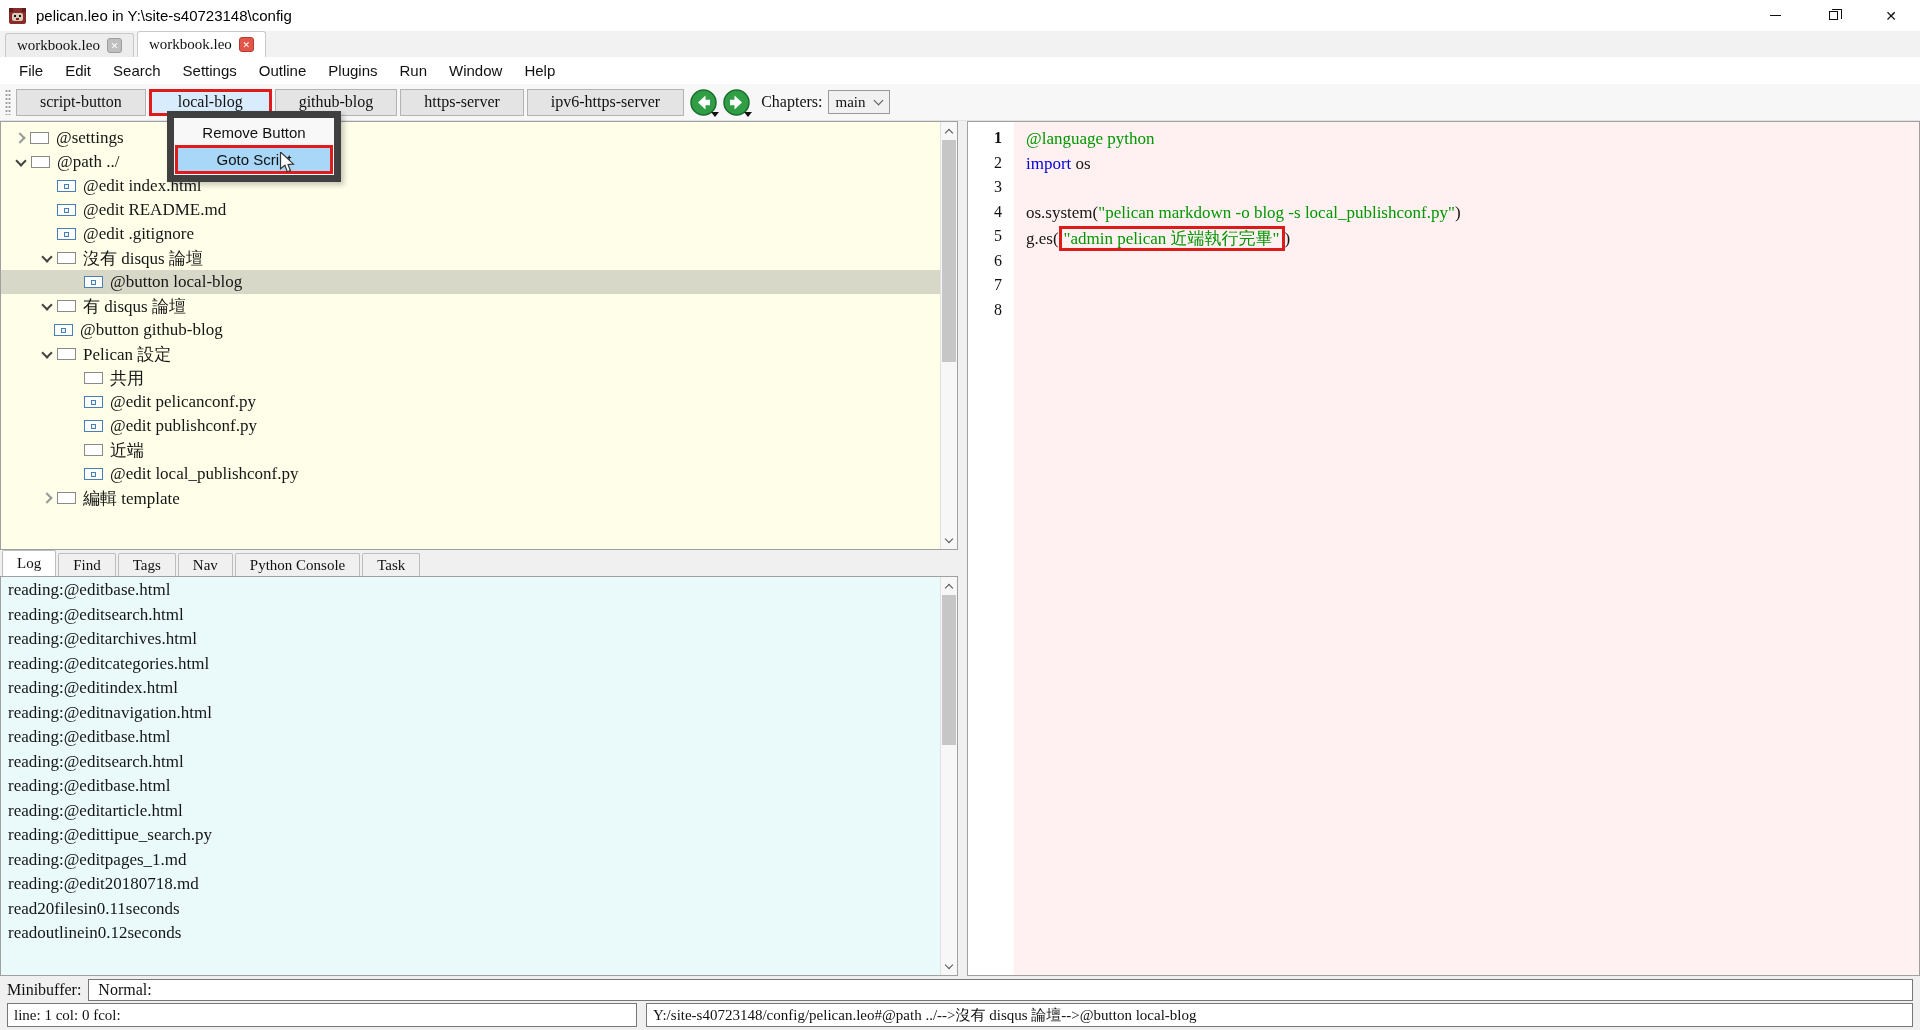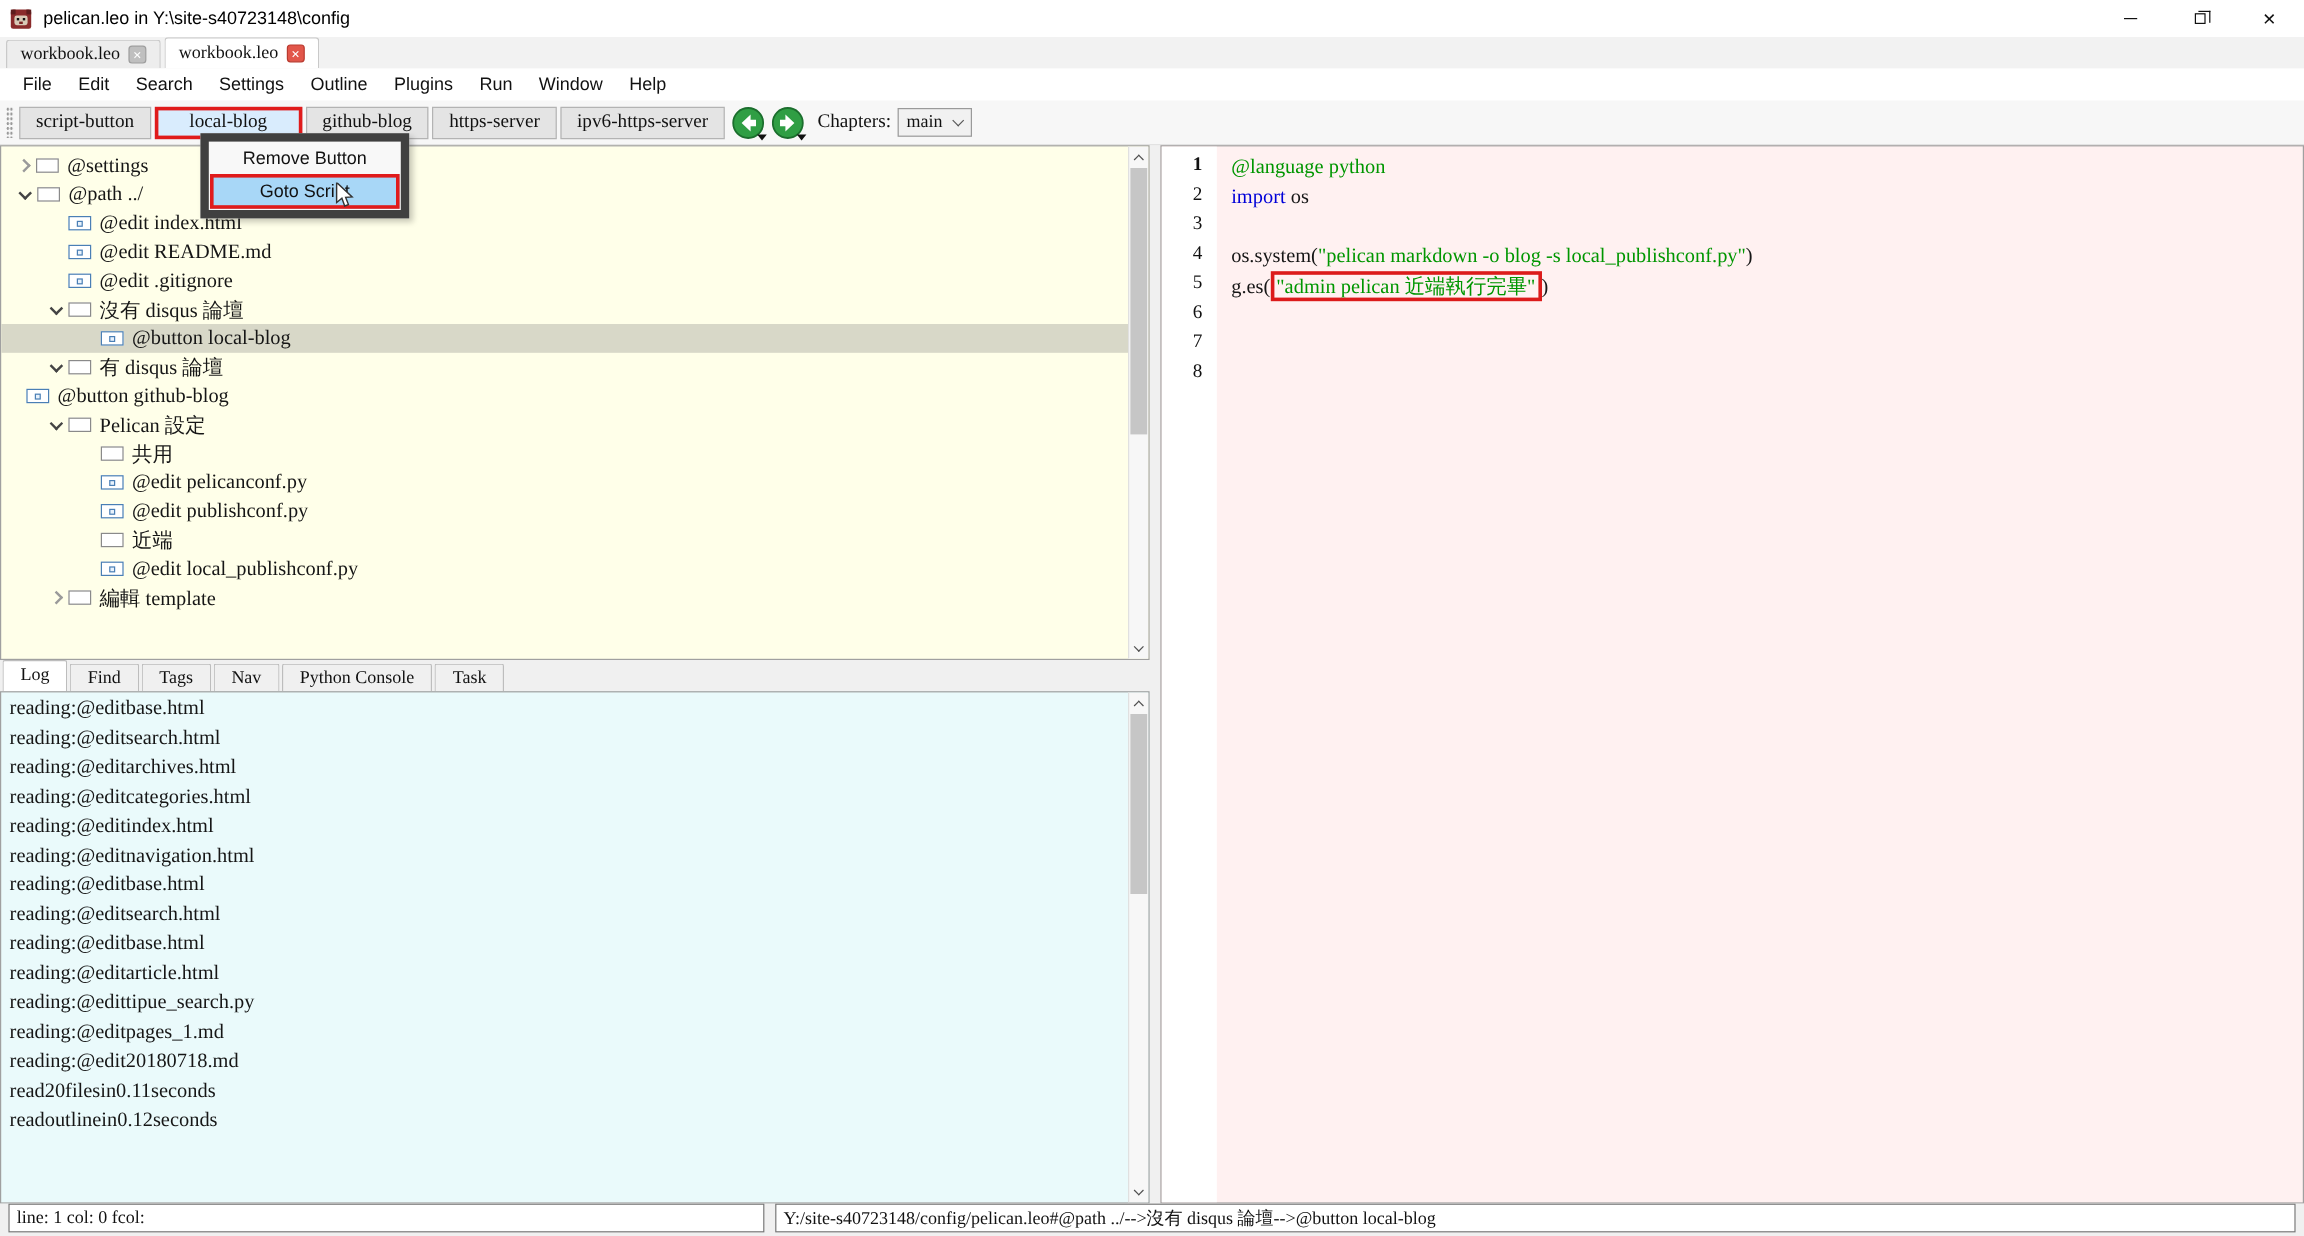--- a/index.html
+++ b/index.html
@@ -31,21 +31,21 @@
 
   
   .menubar { height:27px; background:#ffffff; display:flex; align-items:center; padding-left:8px; font-size:15px; color:#111; flex:none; }
   .menu-item { padding:0 11px; }
 
   
   .toolbar { height:37px; background:#f7f7f7; display:flex; align-items:center; padding-left:5px; flex:none; border-bottom:1px solid #e2e2e2; }
   .drag-handle { width:6px; height:26px; margin-right:5px;
                  background-image:radial-gradient(circle, #9a9a9a 1px, transparent 1.2px);
                  background-size:3px 4px; }
-  .tb-btn { height:27px; padding:0 13px; background:#e4e4e4; border:1px solid #b3b3b3;
+  .tb-btn { height:27px; padding:0 23px; background:#e4e4e4; border:1px solid #b3b3b3;
             font-family:"Liberation Serif","DejaVu Serif",serif; font-size:16px; color:#111;
             display:flex; align-items:center; margin-right:3px; }
   .tb-btn.highlighted { background:#d9ecfd; border:3px solid #e01b1b; padding:0 26px; }
   .nav-btn { width:27px; height:27px; margin:0 3px; position:relative; }
   .nav-btn svg { display:block; }
   .nav-caret { position:absolute; right:-2px; bottom:-1px; width:0; height:0;
                border-left:4px solid transparent; border-right:4px solid transparent; border-top:5px solid #111; }
   .chapters-label { font-family:"Liberation Serif","DejaVu Serif",serif; font-size:16px; margin:0 6px 0 8px; color:#111; }
   .chapter-select { height:24px; min-width:62px; background:#f1f1f1; border:1px solid #9a9a9a;
                     font-family:"Liberation Serif","DejaVu Serif",serif; font-size:15px; color:#111;
@@ -262,21 +262,21 @@
               </span>
               <span>@button local-blog</span>
             </div>
             <div class="tree-row" style="padding-left: 35px;">
               <span class="chev-slot">
                 <span class="chev expanded"></span>
               </span>
               <span class="node-box plain"></span>
               <span>有 disqus 論壇</span>
             </div>
-            <div class="tree-row" style="">
+            <div class="tree-row" style=" margin-left: 32px;">
               <span class="chev-slot"></span>
               <span class="node-box content">
                 <span class="dot"></span>
               </span>
               <span>@button github-blog</span>
             </div>
             <div class="tree-row" style="padding-left: 35px;">
               <span class="chev-slot">
                 <span class="chev expanded"></span>
               </span>
@@ -394,19 +394,25 @@
             <div class="code-line"><span class="c-black">os.system(</span><span class="c-green">"pelican markdown -o blog -s local_publishconf.py"</span><span class="c-black">)</span></div>
             <div class="code-line"><span class="c-black">g.es(</span><span class="c-green red-box">"admin pelican 近端執行完畢"</span><span class="c-black">)</span></div>
             <div class="code-line"></div>
             <div class="code-line"></div>
             <div class="code-line"></div>
           </div>
       </div>
     </div>
   </div>
 
+  <div class="mini-row">
+    <div class="mini-label">Minibuffer:</div>
+    <div class="mini-input">
+      <span>Normal:</span>
+    </div>
+  </div>
 
   <div class="status-row">
     <div class="status-box left">line: 1 col: 0 fcol:</div>
     <div class="status-box right">Y:/site-s40723148/config/pelican.leo#@path ../--&gt;沒有 disqus 論壇--&gt;@button local-blog</div>
   </div>
 
 </div>
 
 </body></html>

